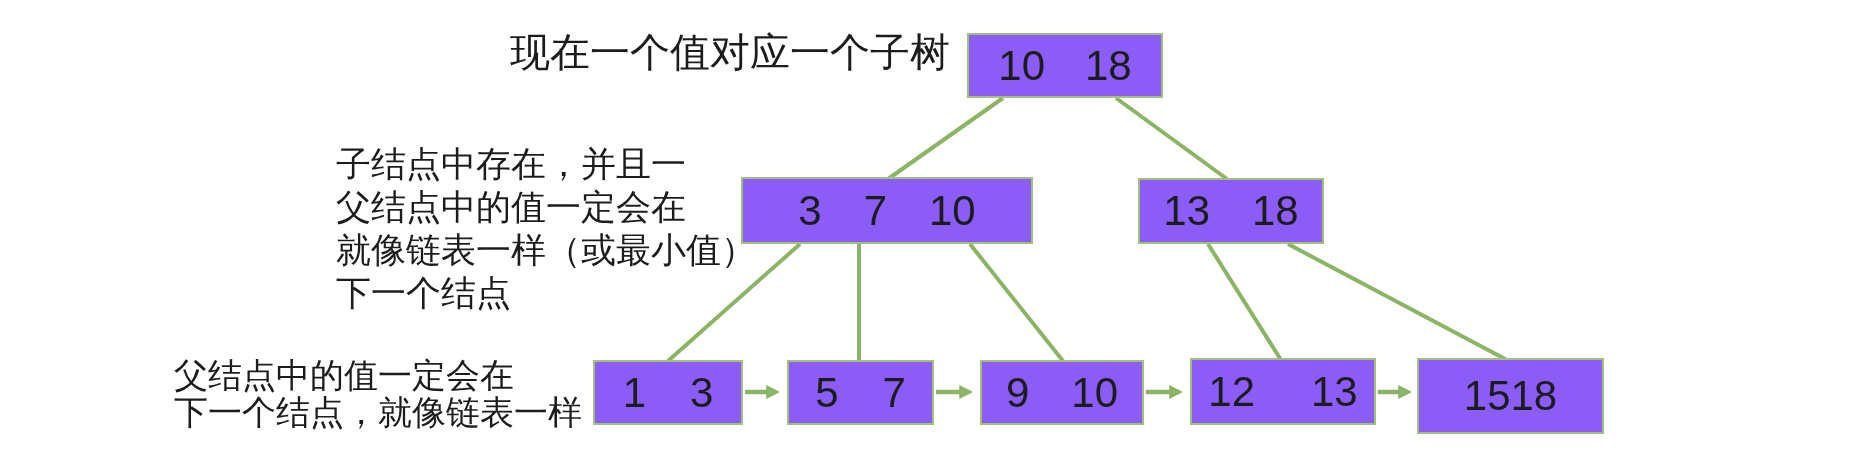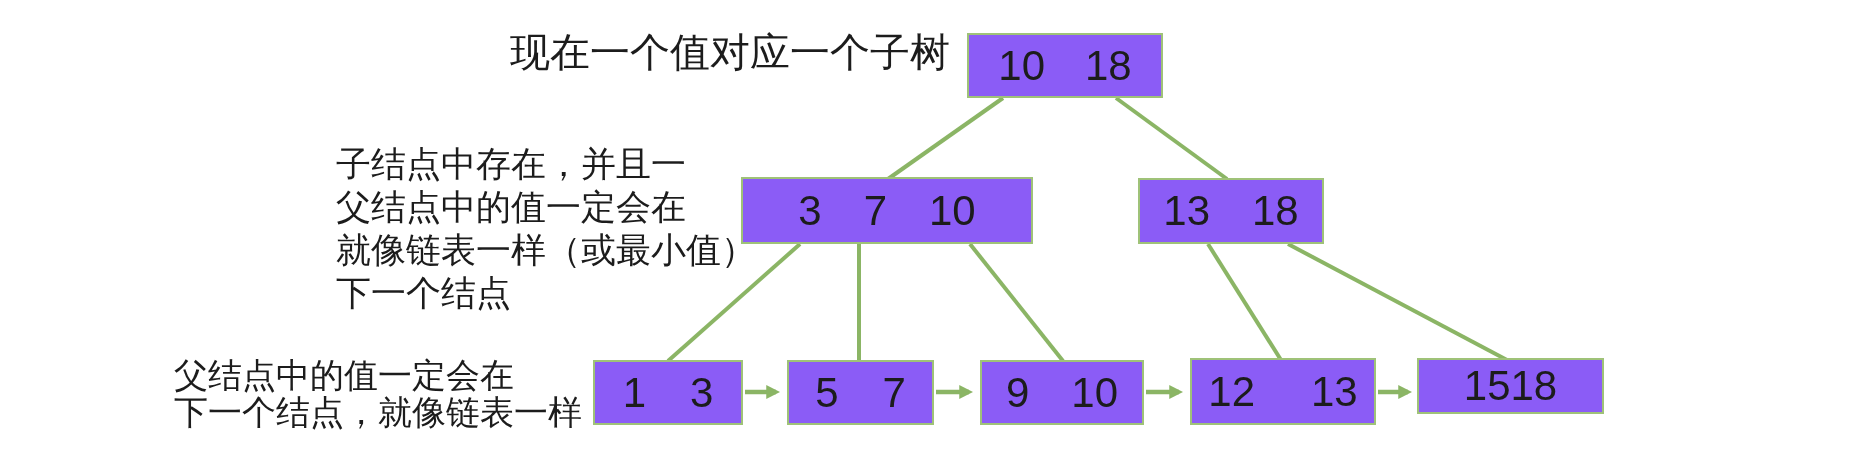--- a/index.html
+++ b/index.html
@@ -123,18 +123,18 @@
   <div class="node" style="left:980px; top:360px; width:164px; height:65px; gap:42px;">
     <span class="key">9</span>
     <span class="key">10</span>
   </div>
 
   <div class="node" style="left:1190px; top:358px; width:186px; height:67px; gap:56px;">
     <span class="key">12</span>
     <span class="key">13</span>
   </div>
 
-  <div class="node" style="left:1417px; top:358px; width:187px; height:56px; ">
+  <div class="node" style="left:1417px; top:358px; width:187px; height:76px; ">
     <span class="key">15</span>
     <span class="key">18</span>
   </div>
 
 </div>
 
 </body></html>

